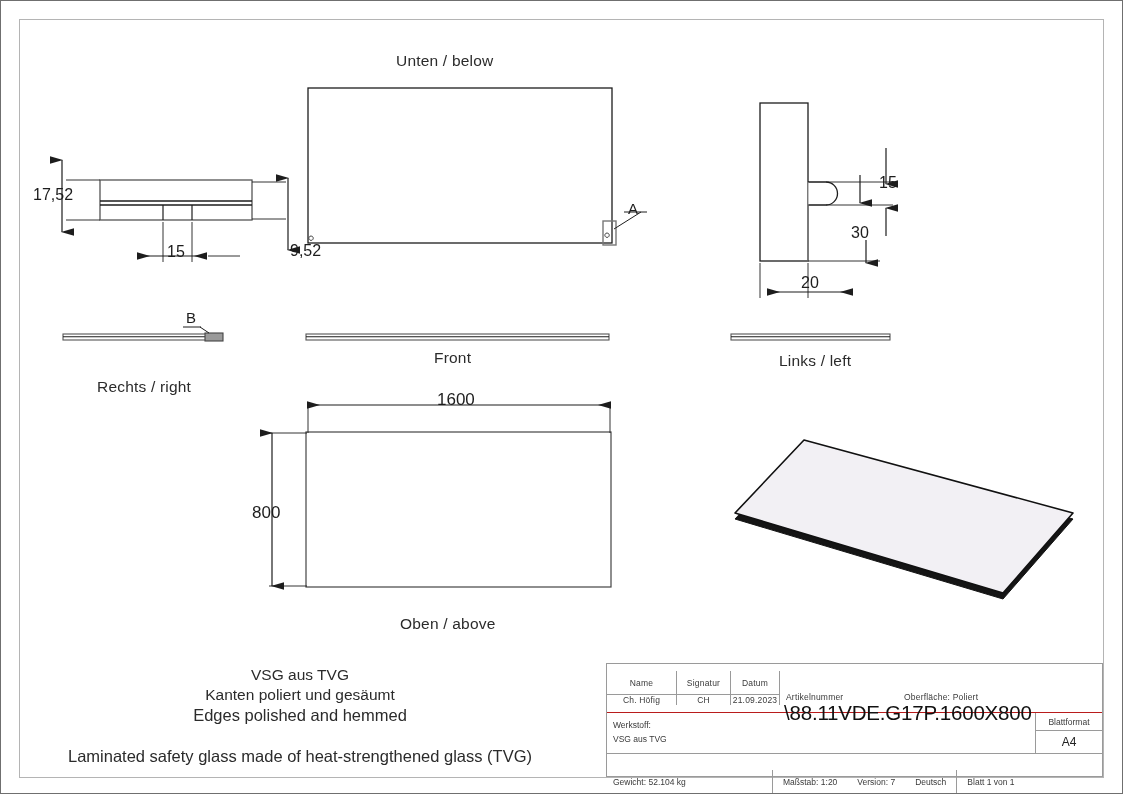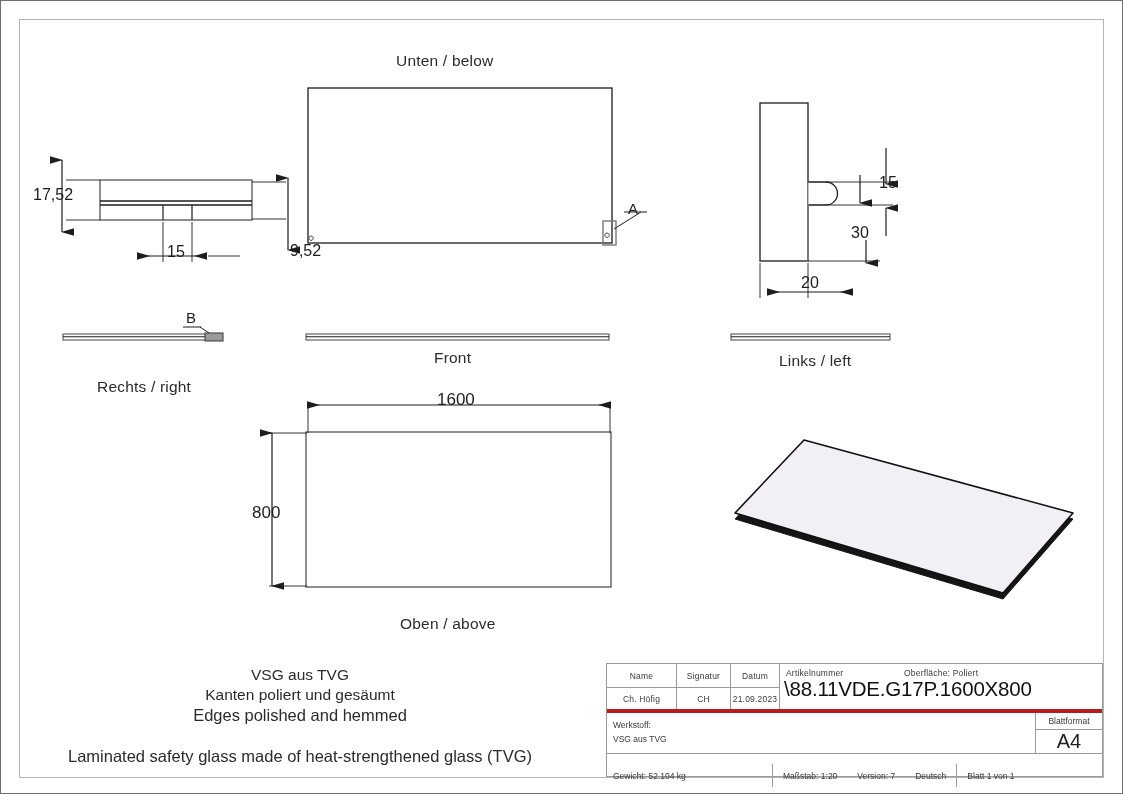--- a/index.html
+++ b/index.html
@@ -85,21 +85,22 @@
     font-family: "Liberation Sans", sans-serif;
     color: #3a3a3a;
   }
   #tb-row1 {
     position: absolute;
     left: 0; top: 0;
     width: 100%;
     height: 49px;
     display: flex;
     box-sizing: border-box;
-    border-bottom: 4px solid #b91c1c;
+    border-bottom: 1px solid #b91c1c;
+    align-items: center;
   }
   .tb-pcol {
     box-sizing: border-box;
     border-right: 1px solid #9a9a9a;
     display: flex;
     flex-direction: column;
     font-size: 8.5px;
   }
   .tb-pcol .hd {
     height: 23px;
@@ -175,26 +176,26 @@
     align-items: center;
     justify-content: center;
     font-size: 8.5px;
     border-bottom: 1px solid #9a9a9a;
   }
   #tb-format .vl {
     flex: 1;
     display: flex;
     align-items: center;
     justify-content: center;
-    font-size: 20px;
+    font-size: 12px;
     color: #222222;
   }
   #tb-row3 {
     position: absolute;
-    left: 0; top: 100px;
+    left: 0; top: 106px;
     width: 100%;
     height: 23px;
     display: flex;
     align-items: center;
     font-size: 8.5px;
   }
   #tb-weight {
     width: 166px;
     box-sizing: border-box;
     border-right: 1px solid #9a9a9a;

